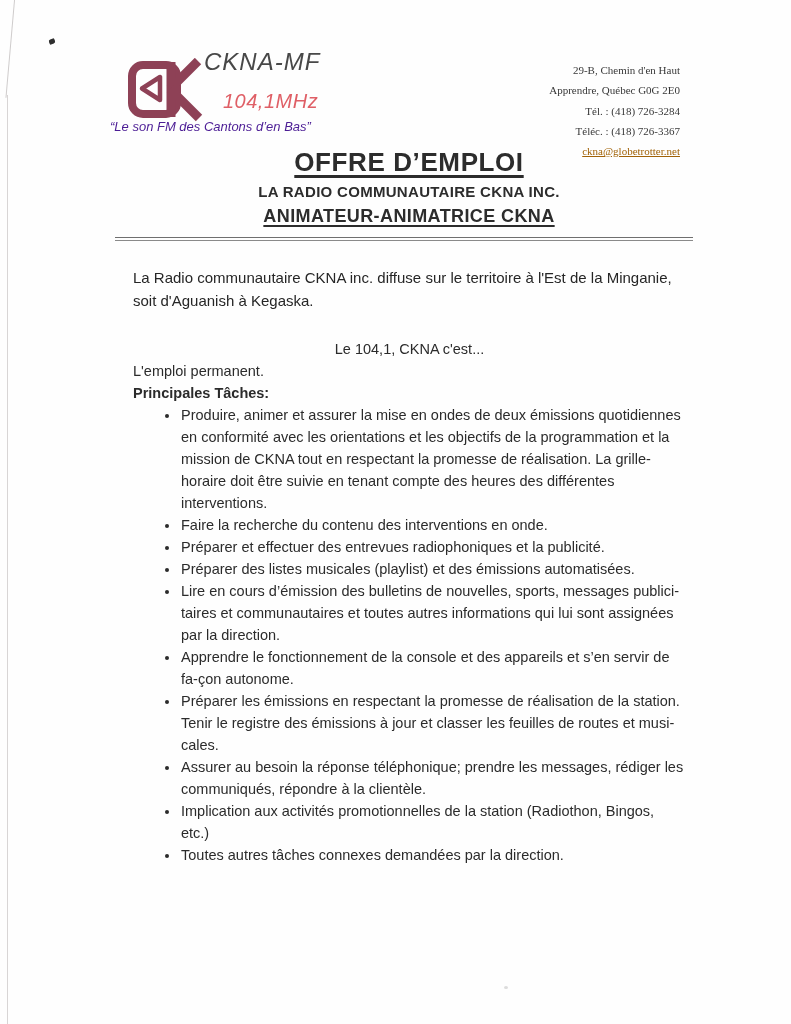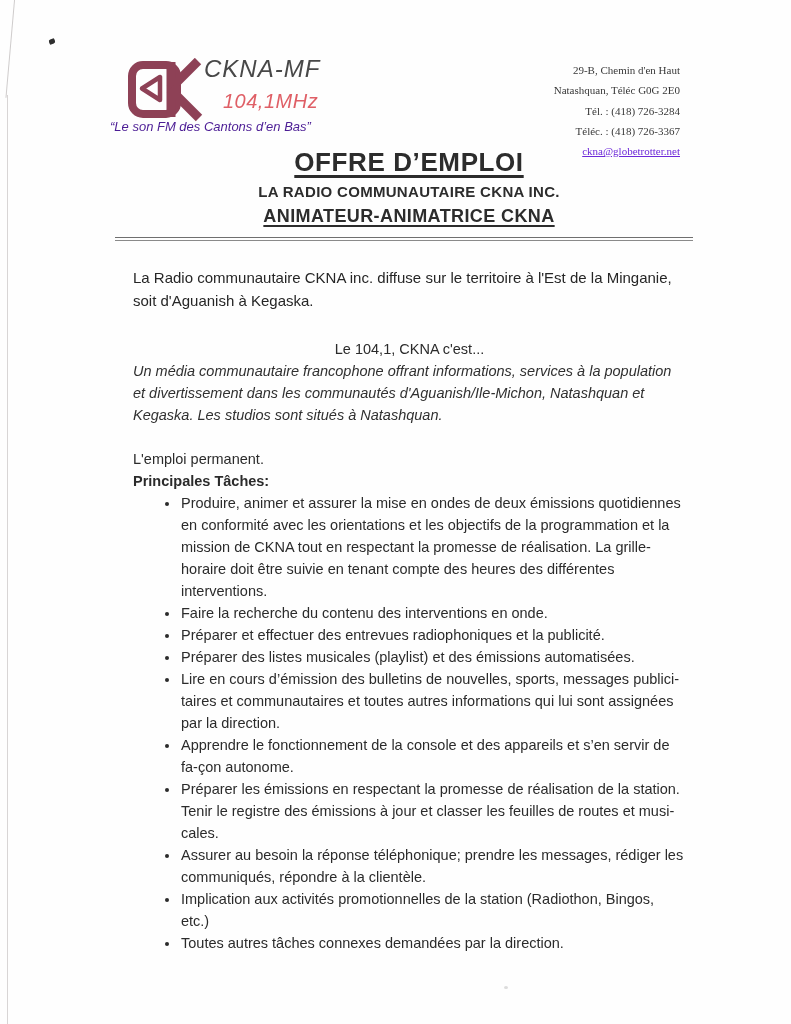--- a/index.html
+++ b/index.html
@@ -16,34 +16,34 @@
 
   
   .edge-line      { position:absolute; left:7px;  top:95px; width:1px; height:929px; background:#d8d5d5; }
   .edge-line-top  { position:absolute; left:10px; top:-6px; width:1px; height:104px; background:#cfcccc; transform:rotate(5deg); }
   .speck          { position:absolute; left:49px; top:39px; width:6px; height:5px; background:#2f2f2f;
                     border-radius:2px 1px 2px 1px; transform:rotate(-22deg); }
   .dot-bottom     { position:absolute; left:504px; top:986px; width:4px; height:3px; background:#dcdcdc; border-radius:50%; }
 
   
   .logo-mark   { position:absolute; left:127px; top:58px; }
-  .station     { position:absolute; left:204px; top:55px; font-size:24px; font-style:italic;
+  .station     { position:absolute; left:204px; top:48px; font-size:24px; font-style:italic;
                  color:#484848; letter-spacing:1px; }
   .frequency   { position:absolute; left:223px; top:90px; font-size:20px; font-style:italic;
                  color:#df5f66; letter-spacing:0.5px; }
   .slogan      { position:absolute; left:110px; top:119px; font-size:13px; font-style:italic; color:#4c1d95; }
 
   
   .contact {
     position:absolute; top:60px; right:111px;
     text-align:right;
     font-family:"Liberation Serif", serif;
     font-size:11px; line-height:20.3px; color:#383838;
   }
-  .contact .email { color:#6d28d9; text-decoration:underline; cursor:pointer; }
+  .contact .email { color:#a16207; text-decoration:underline; cursor:pointer; }
 
   
   .hdr { position:absolute; left:130px; width:558px; text-align:center; color:#2c2c2c; }
   .page-title    { top:147px; font-size:26px; font-weight:bold; letter-spacing:0.6px; }
   .page-title span { text-decoration:underline; text-decoration-thickness:2.5px; text-underline-offset:4px; }
   .company-line  { top:183px; font-size:15px; font-weight:bold; letter-spacing:0.3px; }
   .position-line { top:206px; font-size:18px; font-weight:bold; letter-spacing:0.4px; }
   .position-line span { text-decoration:underline; text-decoration-thickness:2px; text-underline-offset:3px; }
 
   .double-rule {
@@ -80,40 +80,39 @@
     <line x1="43" y1="31" x2="71" y2="3" stroke="#8e4156" stroke-width="9"></line>
     <line x1="43" y1="31" x2="72" y2="60" stroke="#8e4156" stroke-width="9"></line>
   </svg>
 </div>
 <div class="station">CKNA-MF</div>
 <div class="frequency">104,1MHz</div>
 <div class="slogan">“Le son FM des Cantons d’en Bas”</div>
 
 <div class="contact">
   <div>29-B, Chemin d'en Haut</div>
-  <div>Natashquan, Téléc G0G 2E0</div>
+  <div>Apprendre, Québec G0G 2E0</div>
   <div>Tél. : (418) 726-3284</div>
   <div>Téléc. : (418) 726-3367</div>
   <div><a class="email">ckna@globetrotter.net</a></div>
 </div>
 
 <div class="hdr page-title">
   <span>OFFRE D’EMPLOI</span>
 </div>
 <div class="hdr company-line">LA RADIO COMMUNAUTAIRE CKNA INC.</div>
 <div class="hdr position-line">
   <span>ANIMATEUR-ANIMATRICE CKNA</span>
 </div>
 
 <div class="double-rule"></div>
 
 <div class="doc-body">
   <p class="intro">La Radio communautaire CKNA inc. diffuse sur le territoire à l'Est de la Minganie, soit d'Aguanish à Kegaska.</p>
   <p class="lead-in">Le 104,1, CKNA c'est...</p>
-  <p class="desc">Un média communautaire francophone offrant informations, services à la population et divertissement dans les communautés d'Aguanish/Ile-Michon, Natashquan et Kegaska. Les studios sont situés à Natashquan.</p>
   <p class="employment">L'emploi permanent.</p>
   <p class="tasks-heading">Principales Tâches:</p>
   <ul class="tasks">
       <li>Produire, animer et assurer la mise en ondes de deux émissions quotidiennes en conformité avec les orientations et les objectifs de la programmation et la mission de CKNA tout en respectant la promesse de réalisation. La grille-horaire doit être suivie en tenant compte des heures des différentes interventions.</li>
       <li>Faire la recherche du contenu des interventions en onde.</li>
       <li>Préparer et effectuer des entrevues radiophoniques et la publicité.</li>
       <li>Préparer des listes musicales (playlist) et des émissions automatisées.</li>
       <li>Lire en cours d’émission des bulletins de nouvelles, sports, messages publici-taires et communautaires et toutes autres informations qui lui sont assignées par la direction.</li>
       <li>Apprendre le fonctionnement de la console et des appareils et s’en servir de fa-çon autonome.</li>
       <li>Préparer les émissions en respectant la promesse de réalisation de la station. Tenir le registre des émissions à jour et classer les feuilles de routes et musi-cales.</li>

